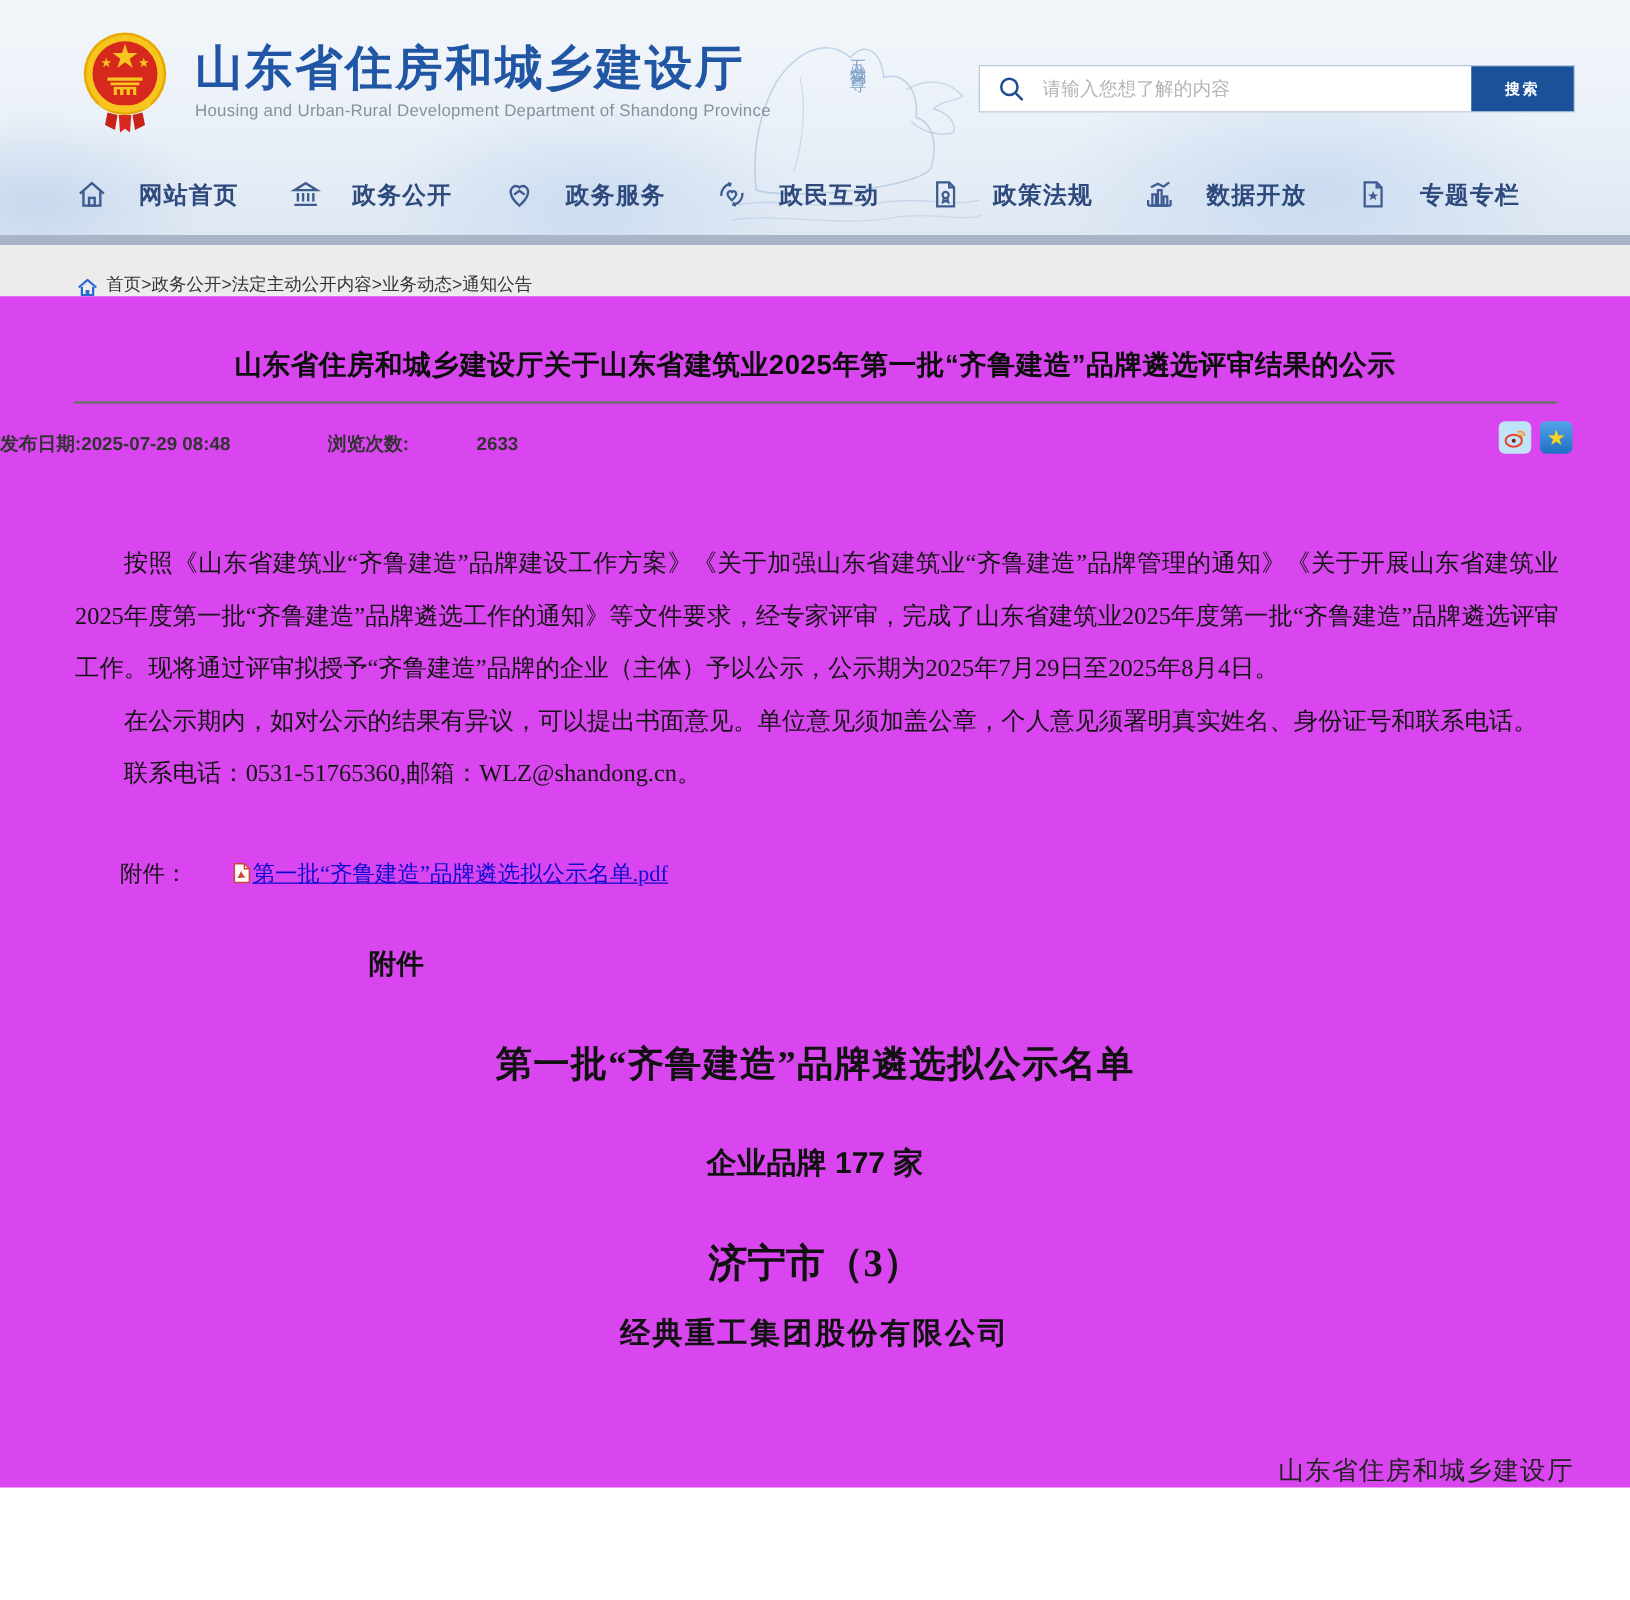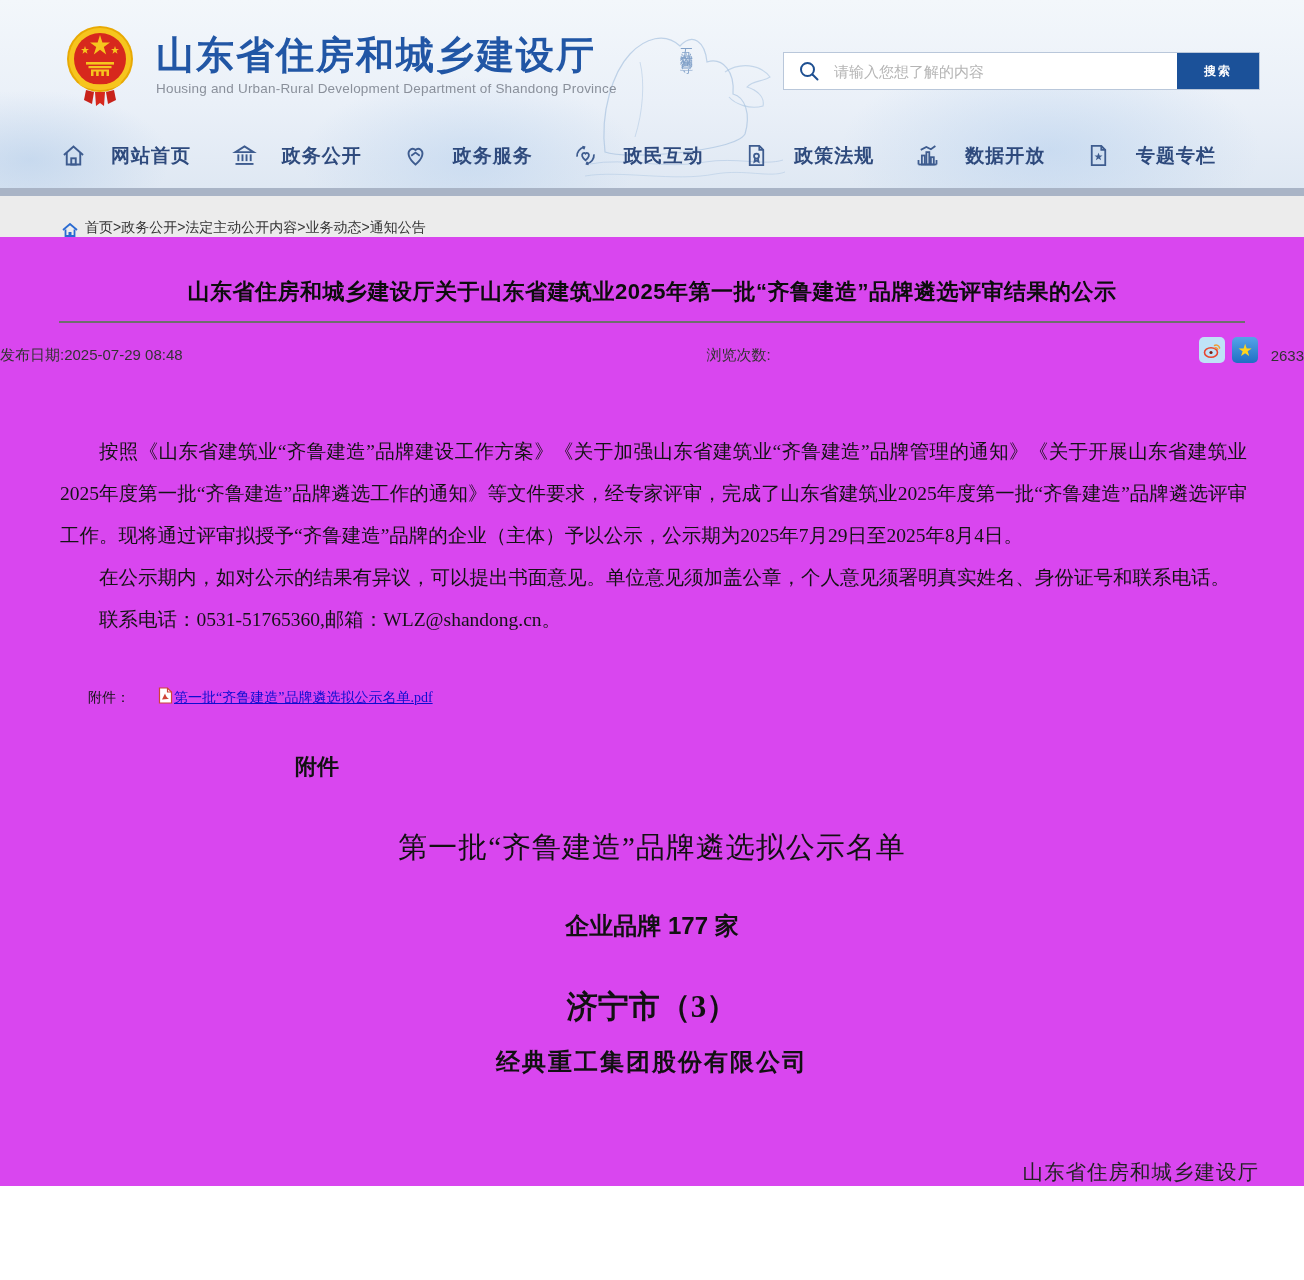--- a/index.html
+++ b/index.html
@@ -43,39 +43,39 @@
 
   
   .crumb-strip { position:absolute; left:0; right:0; top:196px; height:41px; background:#ececec; display:flex; align-items:flex-end; padding-left:62px; }
   .crumb-strip svg { width:16px; height:14px; margin-right:7px; }
   .crumb-text { font-size:14px; color:#333; }
 
   
   .content { position:absolute; left:0; right:0; top:237px; background:#d946ef; }
   .article-title { margin-top:40px; text-align:center; font-size:22px; font-weight:700; color:#0d0d0d; letter-spacing:.5px; padding:0 70px; }
   .title-hr { margin:14px 59px 0 59px; border:none; border-top:2px solid #6e6e6e; }
-  .meta-row { position:relative; margin-top:18px; height:28px; display:flex; justify-content:space-between; align-items:center; gap:16px; font-size:15px; color:#333; }
+  .meta-row { position:relative; margin-top:18px; height:28px; display:flex; justify-content:flex-start; align-items:center; gap:16px; font-size:15px; color:#333;font-weight:bold; }
   .meta-pub { margin-right:62px; }
   .meta-views-label { margin-right:38px; }
   .share-icons { position:absolute; right:46px; top:-4px; display:flex; gap:7px; }
   .share-ic { width:26px; height:26px; border-radius:5px; display:flex; align-items:center; justify-content:center; cursor:pointer; }
   .weibo { background:#bfe3f7; }
   .qzone { background:linear-gradient(180deg,#55a4e8,#1f6fc4); color:#ffd41e; font-size:17px; line-height:1; }
 
   .body-text { margin:62px 57px 0 60px; font-family:"Liberation Serif","DejaVu Serif",serif; font-size:19.5px; color:#141414; }
   .body-text p { line-height:42px; text-indent:2em; text-align:justify; }
 
-  .attach-row { margin:46px 57px 0 60px; font-family:"Liberation Serif","DejaVu Serif",serif; font-size:14px; color:#141414; text-indent:2em; display:block; }
+  .attach-row { margin:46px 57px 0 60px; font-family:"Liberation Serif","DejaVu Serif",serif; font-size:18px; color:#141414; text-indent:2em; display:block; }
   .attach-row .pdf-ic { display:inline-block; vertical-align:-2px; margin-right:1px; }
   .attach-link { color:#0d0dd0; text-decoration:underline; cursor:pointer; }
 
   
   .doc { margin-top:44px; font-family:"Liberation Serif","DejaVu Serif",serif; color:#111; }
   .doc-annex { padding-left:295px; font-size:22px; font-weight:700; }
-  .doc-title { margin-top:46px; text-align:center; font-size:29px; font-weight:400; letter-spacing:1px; }
+  .doc-title { margin-top:46px; text-align:center; font-size:29px; font-weight:700; letter-spacing:1px; }
   .doc-sub { margin-top:42px; text-align:center; font-size:24px; font-weight:700; font-family:"Liberation Sans","DejaVu Sans",sans-serif; }
   .doc-city { margin-top:44px; text-align:center; font-size:31px; font-weight:700; }
   .doc-company { margin-top:18px; text-align:center; font-size:24px; font-weight:700; letter-spacing:2px; }
   .doc-sign { margin-top:80px; text-align:right; font-size:20.5px; color:#222; }
   .doc-sign .org { padding-right:45px; letter-spacing:1px; }
   .doc-sign .date { padding-right:59px; margin-top:18px; }
 </style>
 </head>
 <body>
 

